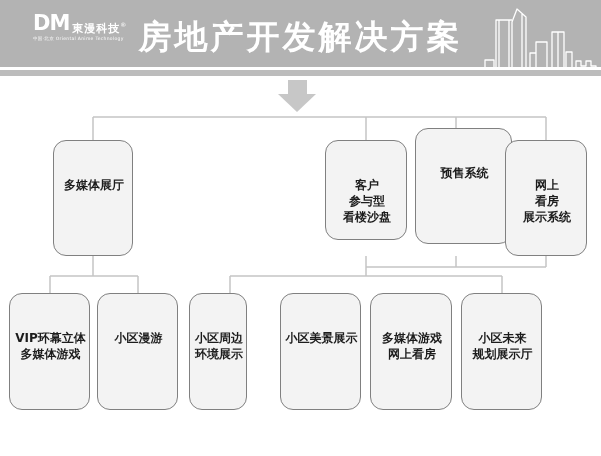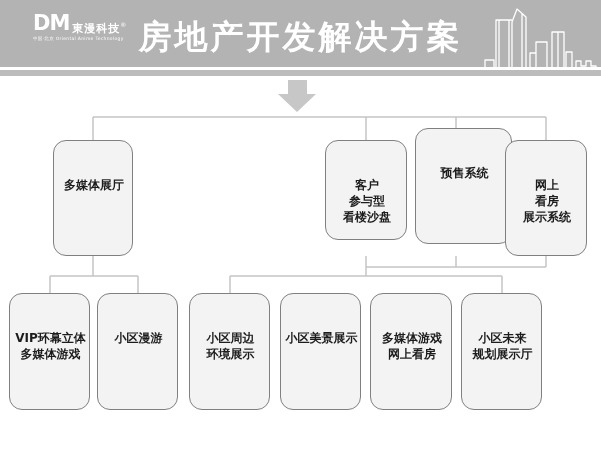--- a/index.html
+++ b/index.html
@@ -126,21 +126,21 @@
 
   <div class="node" style="left:9px;top:293px;width:81px;height:117px">
     <div>VIP环幕立体</div>
     <div>多媒体游戏</div>
   </div>
 
   <div class="node" style="left:97px;top:293px;width:81px;height:117px">
     <div>小区漫游</div>
   </div>
 
-  <div class="node" style="left:189px;top:293px;width:81px;height:117px">
+  <div class="node" style="left:189px;top:293px;width:58px;height:117px">
     <div>小区周边</div>
     <div>环境展示</div>
   </div>
 
   <div class="node" style="left:280px;top:293px;width:81px;height:117px">
     <div>小区美景展示</div>
   </div>
 
   <div class="node" style="left:370px;top:293px;width:82px;height:117px">
     <div>多媒体游戏</div>

